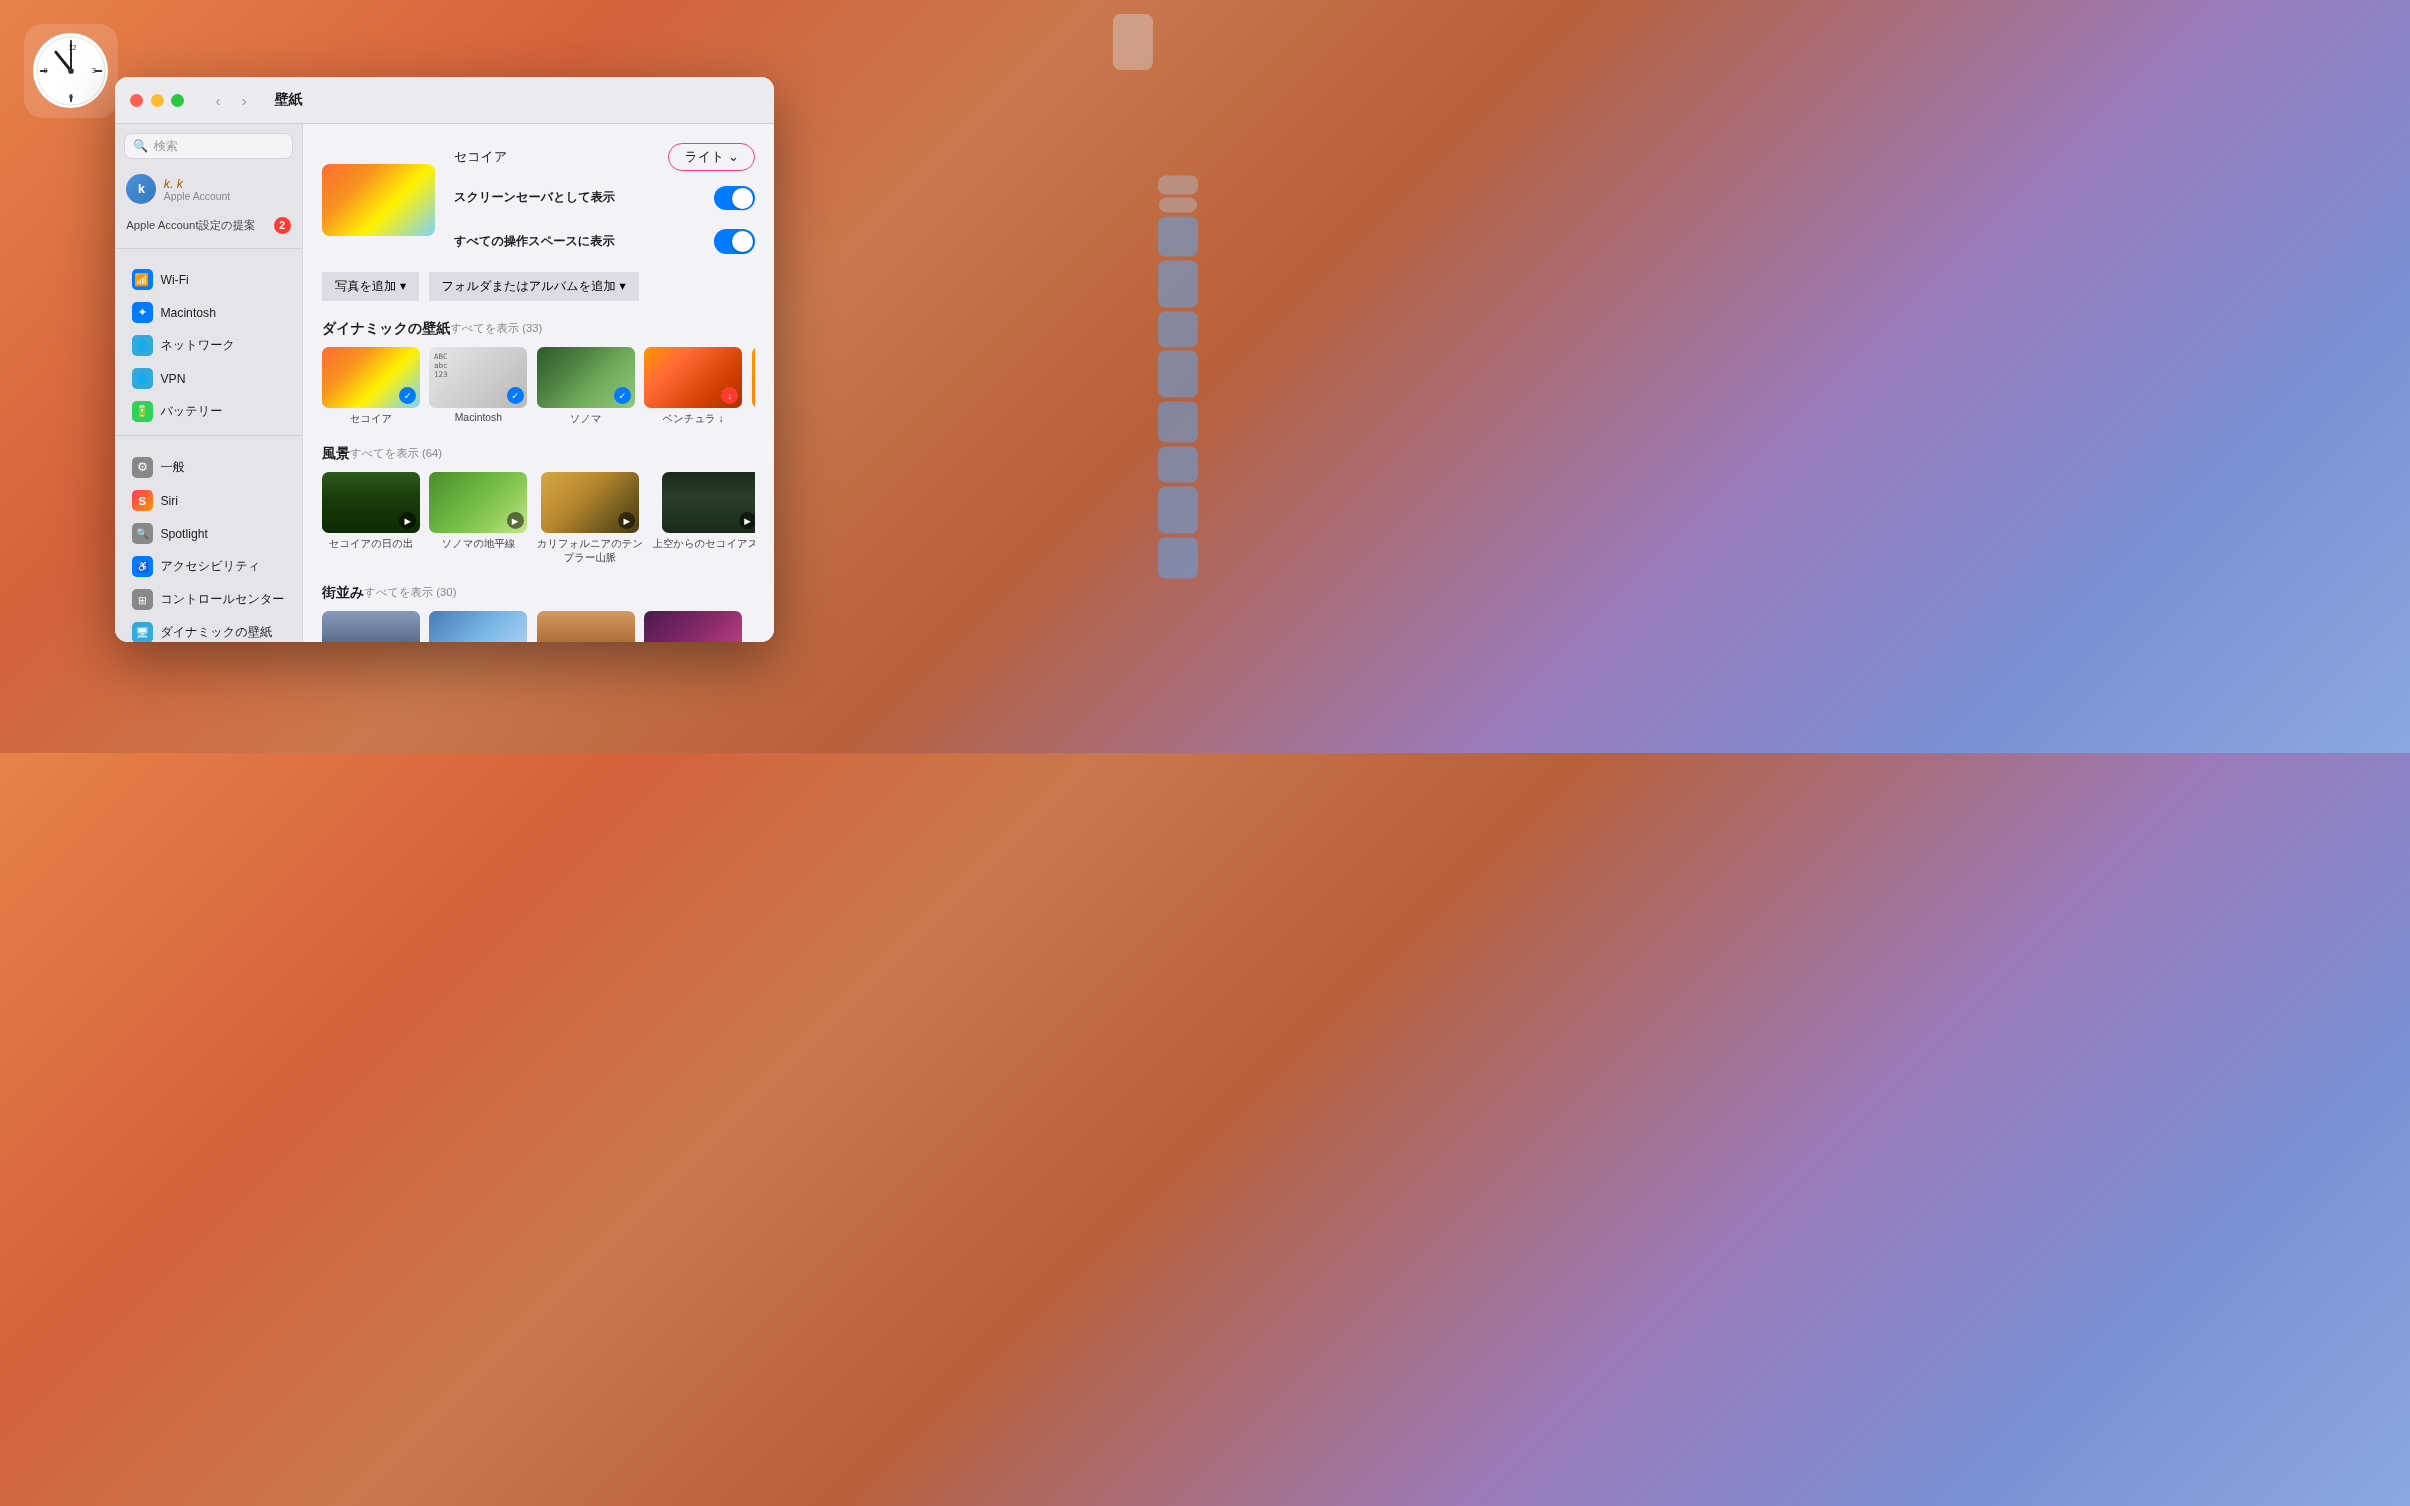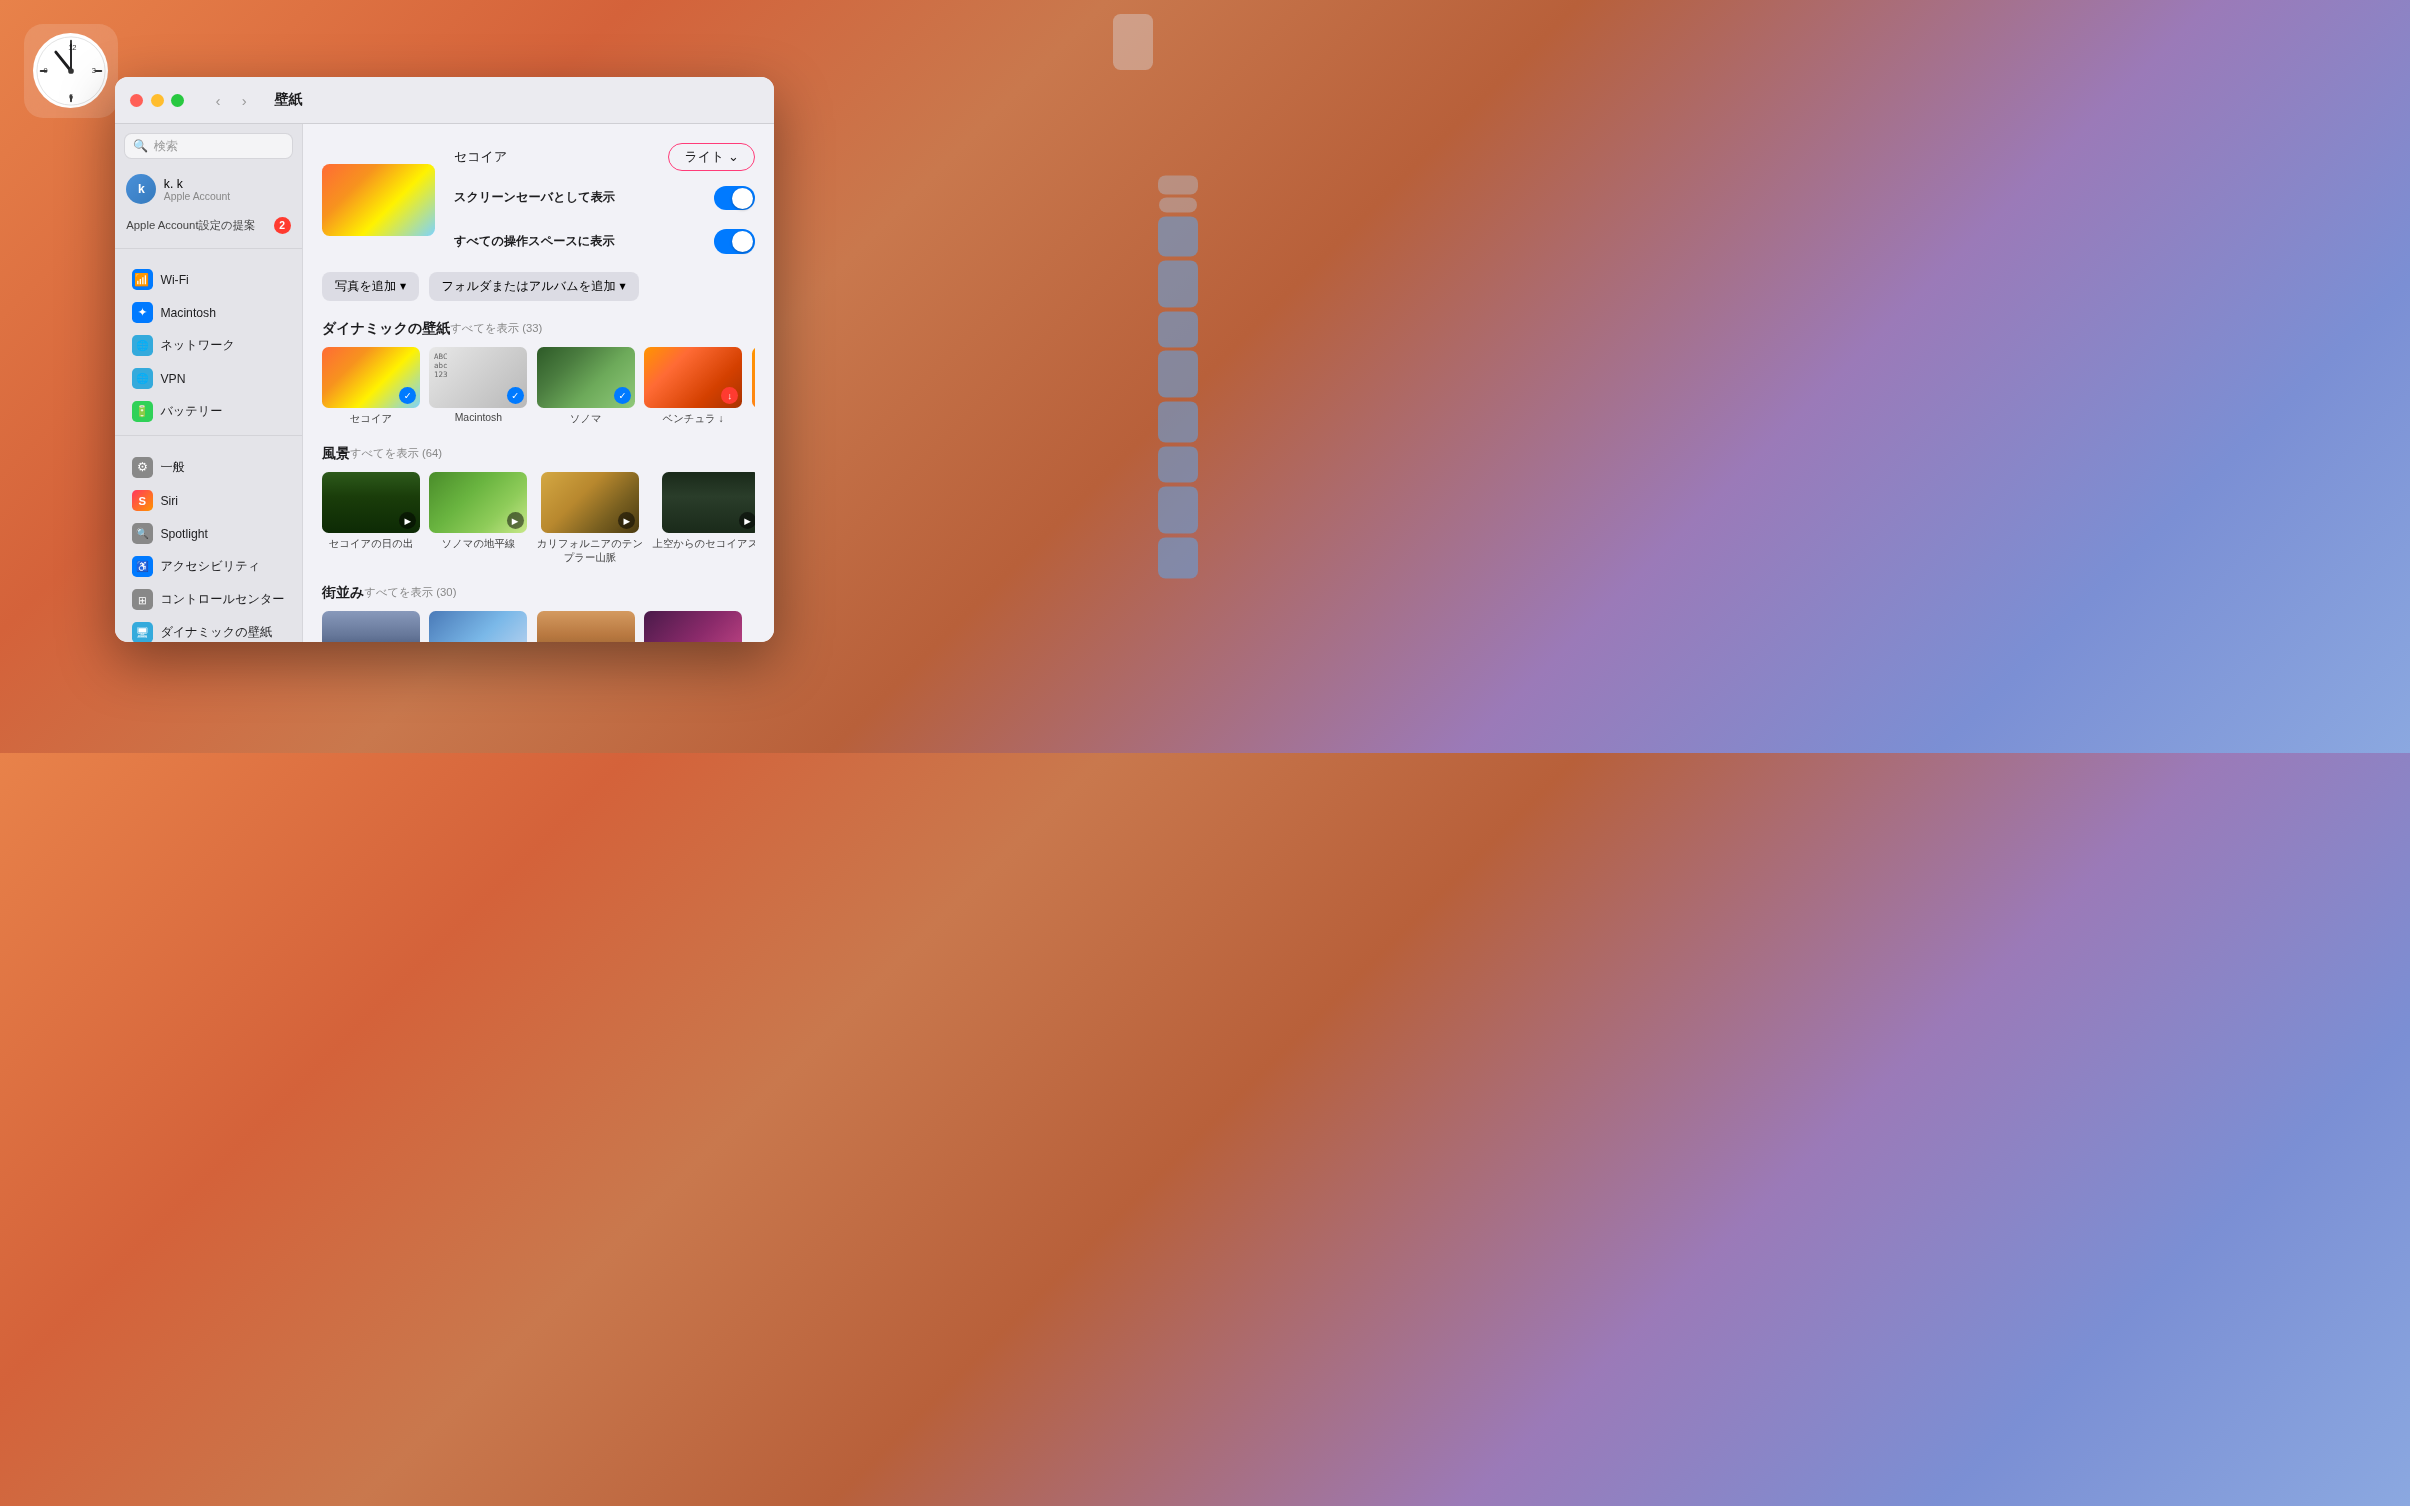--- a/index.html
+++ b/index.html
@@ -186,21 +186,21 @@
       background: linear-gradient(135deg, #4a90d9, #357abd);
       display: flex;
       align-items: center;
       justify-content: center;
       font-size: 12.2px;
       color: white;
       font-weight: 600;
       flex-shrink: 0;
     }
     .user-info { display: flex; flex-direction: column; }
-    .user-name { font-size: 12.2px; font-weight: 500; color: #000000; }
+    .user-name { font-size: 12.2px; font-weight: 500; color: #a16207; font-style: italic; }
     .user-sub { font-size: 10.4px; color: #888; }
 
     .notification-item {
       display: flex;
       align-items: center;
       padding: 5.6px 11.3px;
       gap: 11px;
       cursor: pointer;
     }
     .notif-text { font-size: 11.3px; color: #444; flex: 1; }
@@ -327,21 +327,21 @@
     }
 
     .add-buttons {
       display: flex;
       gap: 9.4px;
       margin-bottom: 19px;
     }
     .add-btn {
       background: rgba(200,200,210,0.5);
       border: none;
-      border-radius: 8px;
+      border-radius: 0;
       padding: 5.6px 13px;
       font-size: 12.2px;
       cursor: pointer;
       display: flex;
       align-items: center;
       gap: 3.8px;
     }
 
     
     .section-header {

